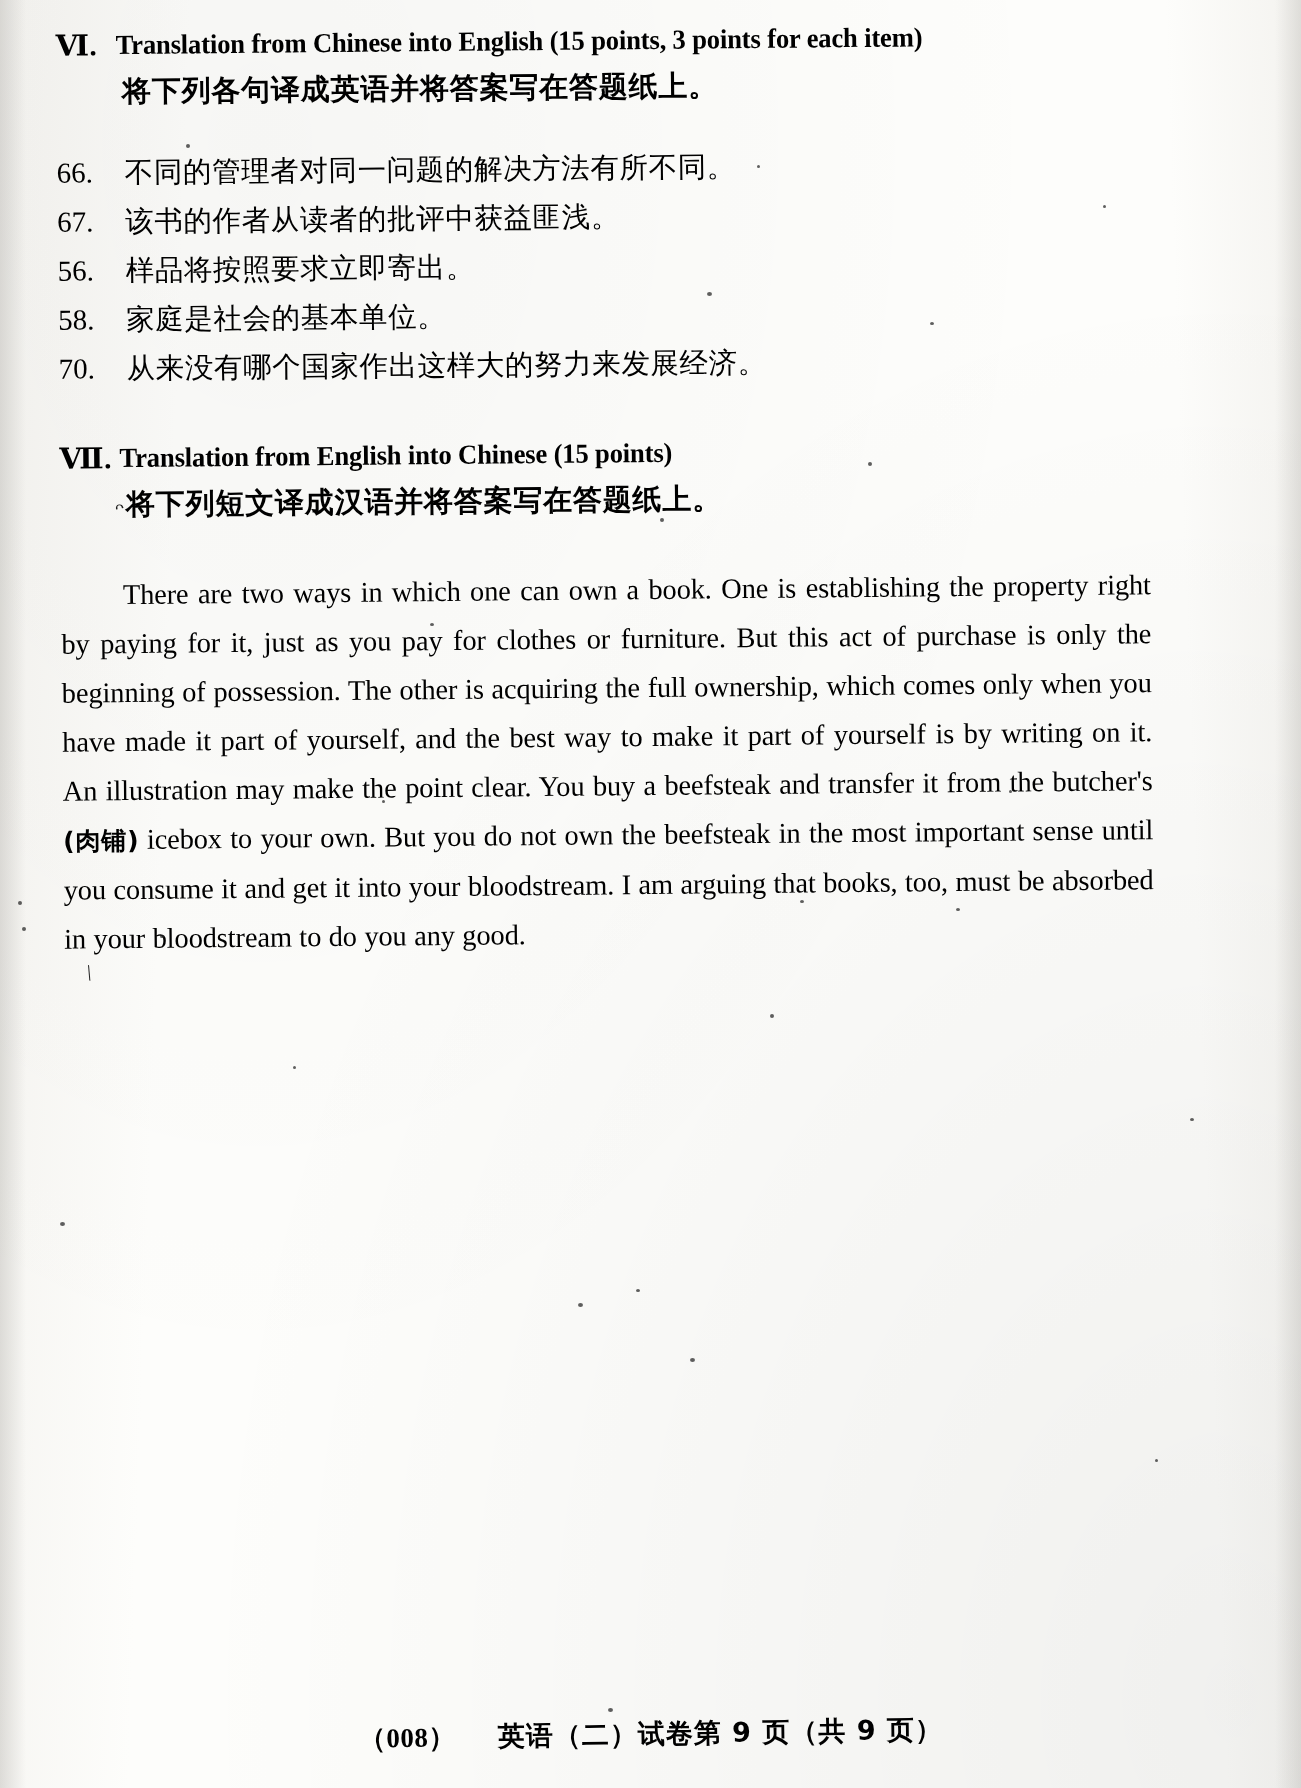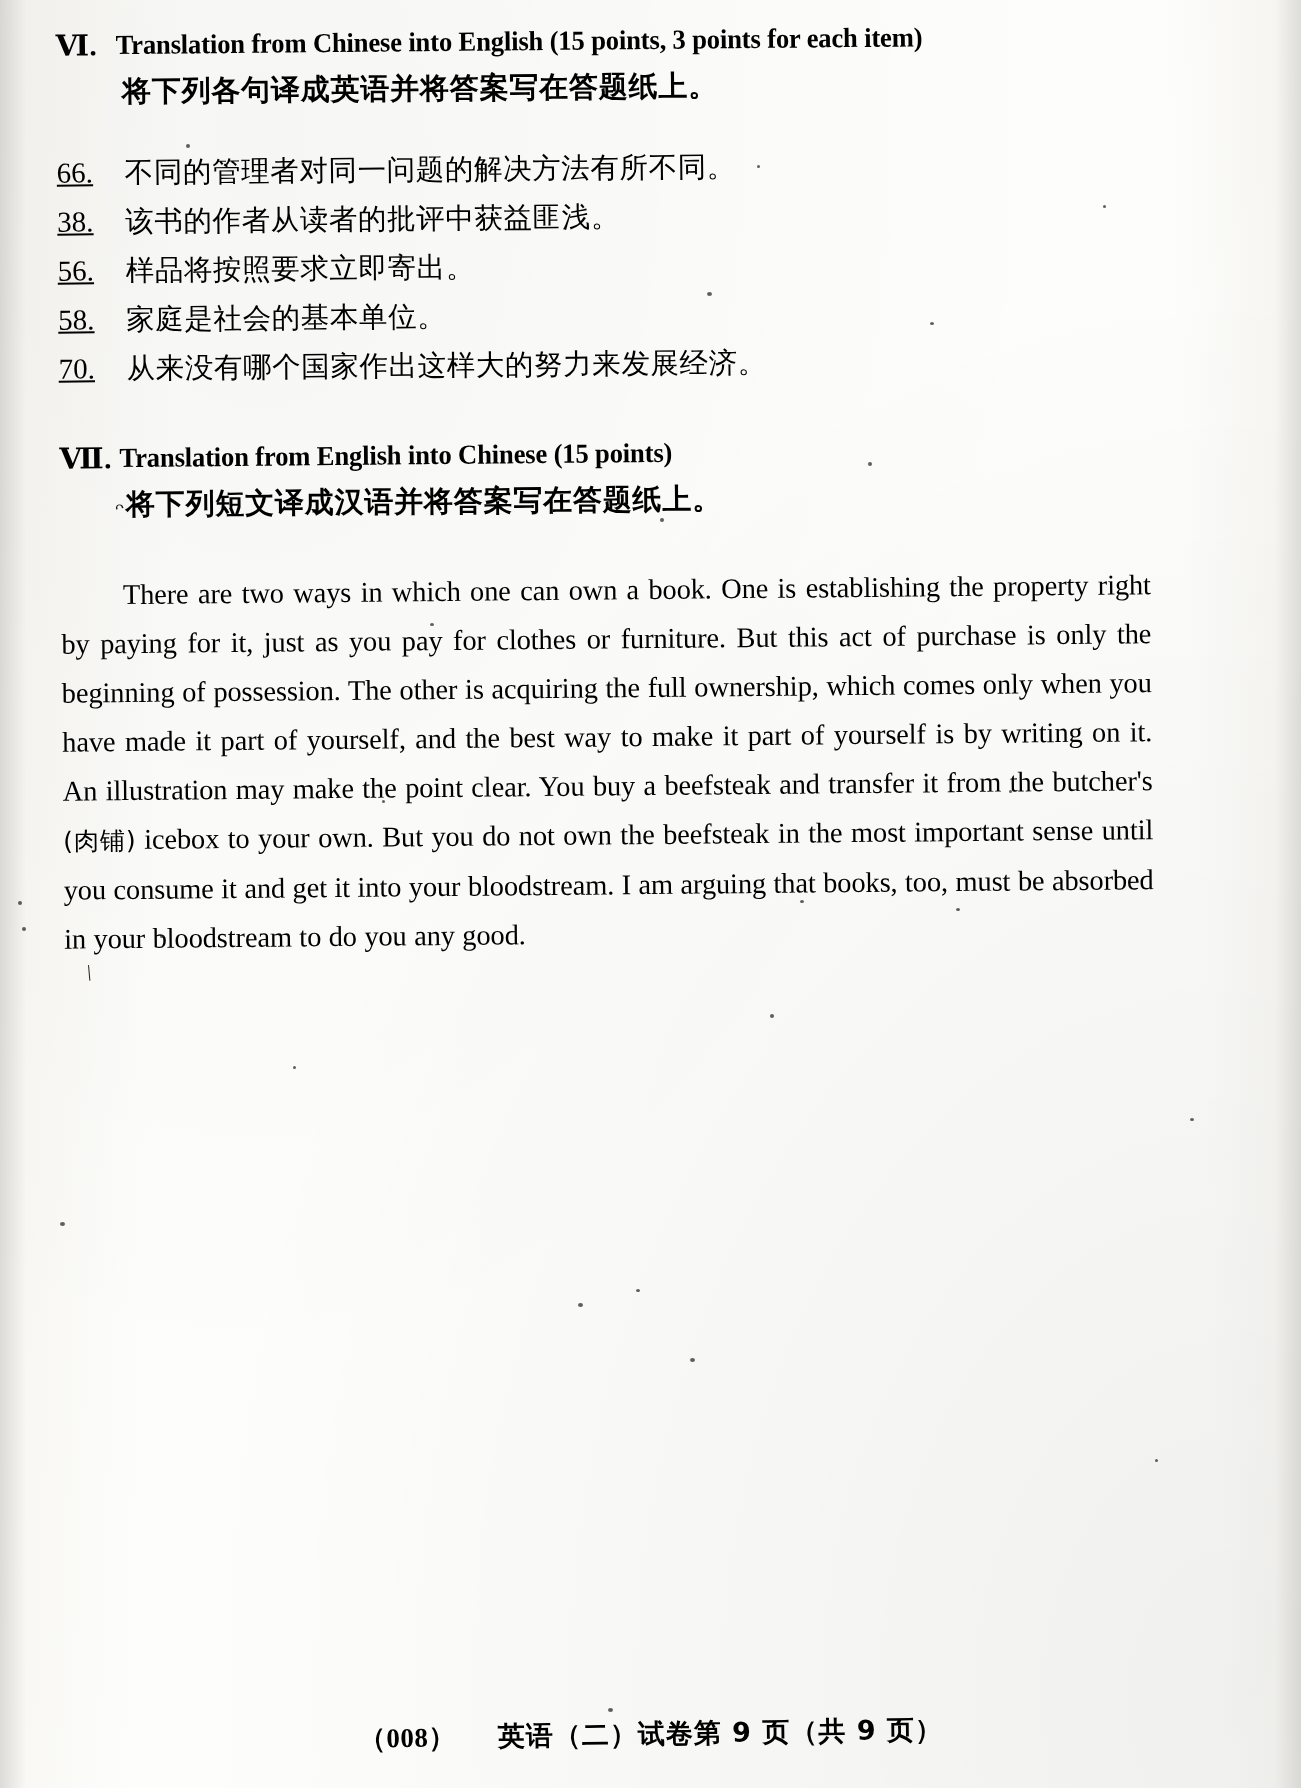--- a/index.html
+++ b/index.html
@@ -78,21 +78,20 @@
     display:flex;
     align-items:baseline;
     margin-bottom:2px;
   }
   .item-num{
     flex:0 0 auto;
     width:68px;
     font-size:29px;
     line-height:46px;
     letter-spacing:0px;
-    text-decoration:underline;
   }
   .item-text{
     font-family:"DejaVu Sans","Liberation Sans",sans-serif;
     font-size:28.5px;
     line-height:46px;
     letter-spacing:0.6px;
   }
 
   
   .passage{
@@ -102,20 +101,21 @@
     text-align:justify;
     text-align-last:left;
     letter-spacing:-0.15px;
     word-spacing:0.5px;
   }
   .passage .indent{display:inline-block;width:62px;}
   .passage .cn{
     font-family:"DejaVu Sans","Liberation Sans",sans-serif;
     font-size:25px;
     letter-spacing:0;
+    font-weight:bold;
   }
 
   
   .footer{
     position:absolute;
     left:0;right:0;
     bottom:36px;
     text-align:center;
     padding-right:18px;
   }
@@ -176,21 +176,21 @@
           <div class="sec-sub">将下列各句译成英语并将答案写在答题纸上。</div>
         </div>
       </div>
 
       <div class="items">
         <div class="item">
           <span class="item-num">66.</span>
           <span class="item-text">不同的管理者对同一问题的解决方法有所不同。</span>
         </div>
         <div class="item">
-          <span class="item-num">38.</span>
+          <span class="item-num">67.</span>
           <span class="item-text">该书的作者从读者的批评中获益匪浅。</span>
         </div>
         <div class="item">
           <span class="item-num">56.</span>
           <span class="item-text">样品将按照要求立即寄出。</span>
         </div>
         <div class="item">
           <span class="item-num">58.</span>
           <span class="item-text">家庭是社会的基本单位。</span>
         </div>

